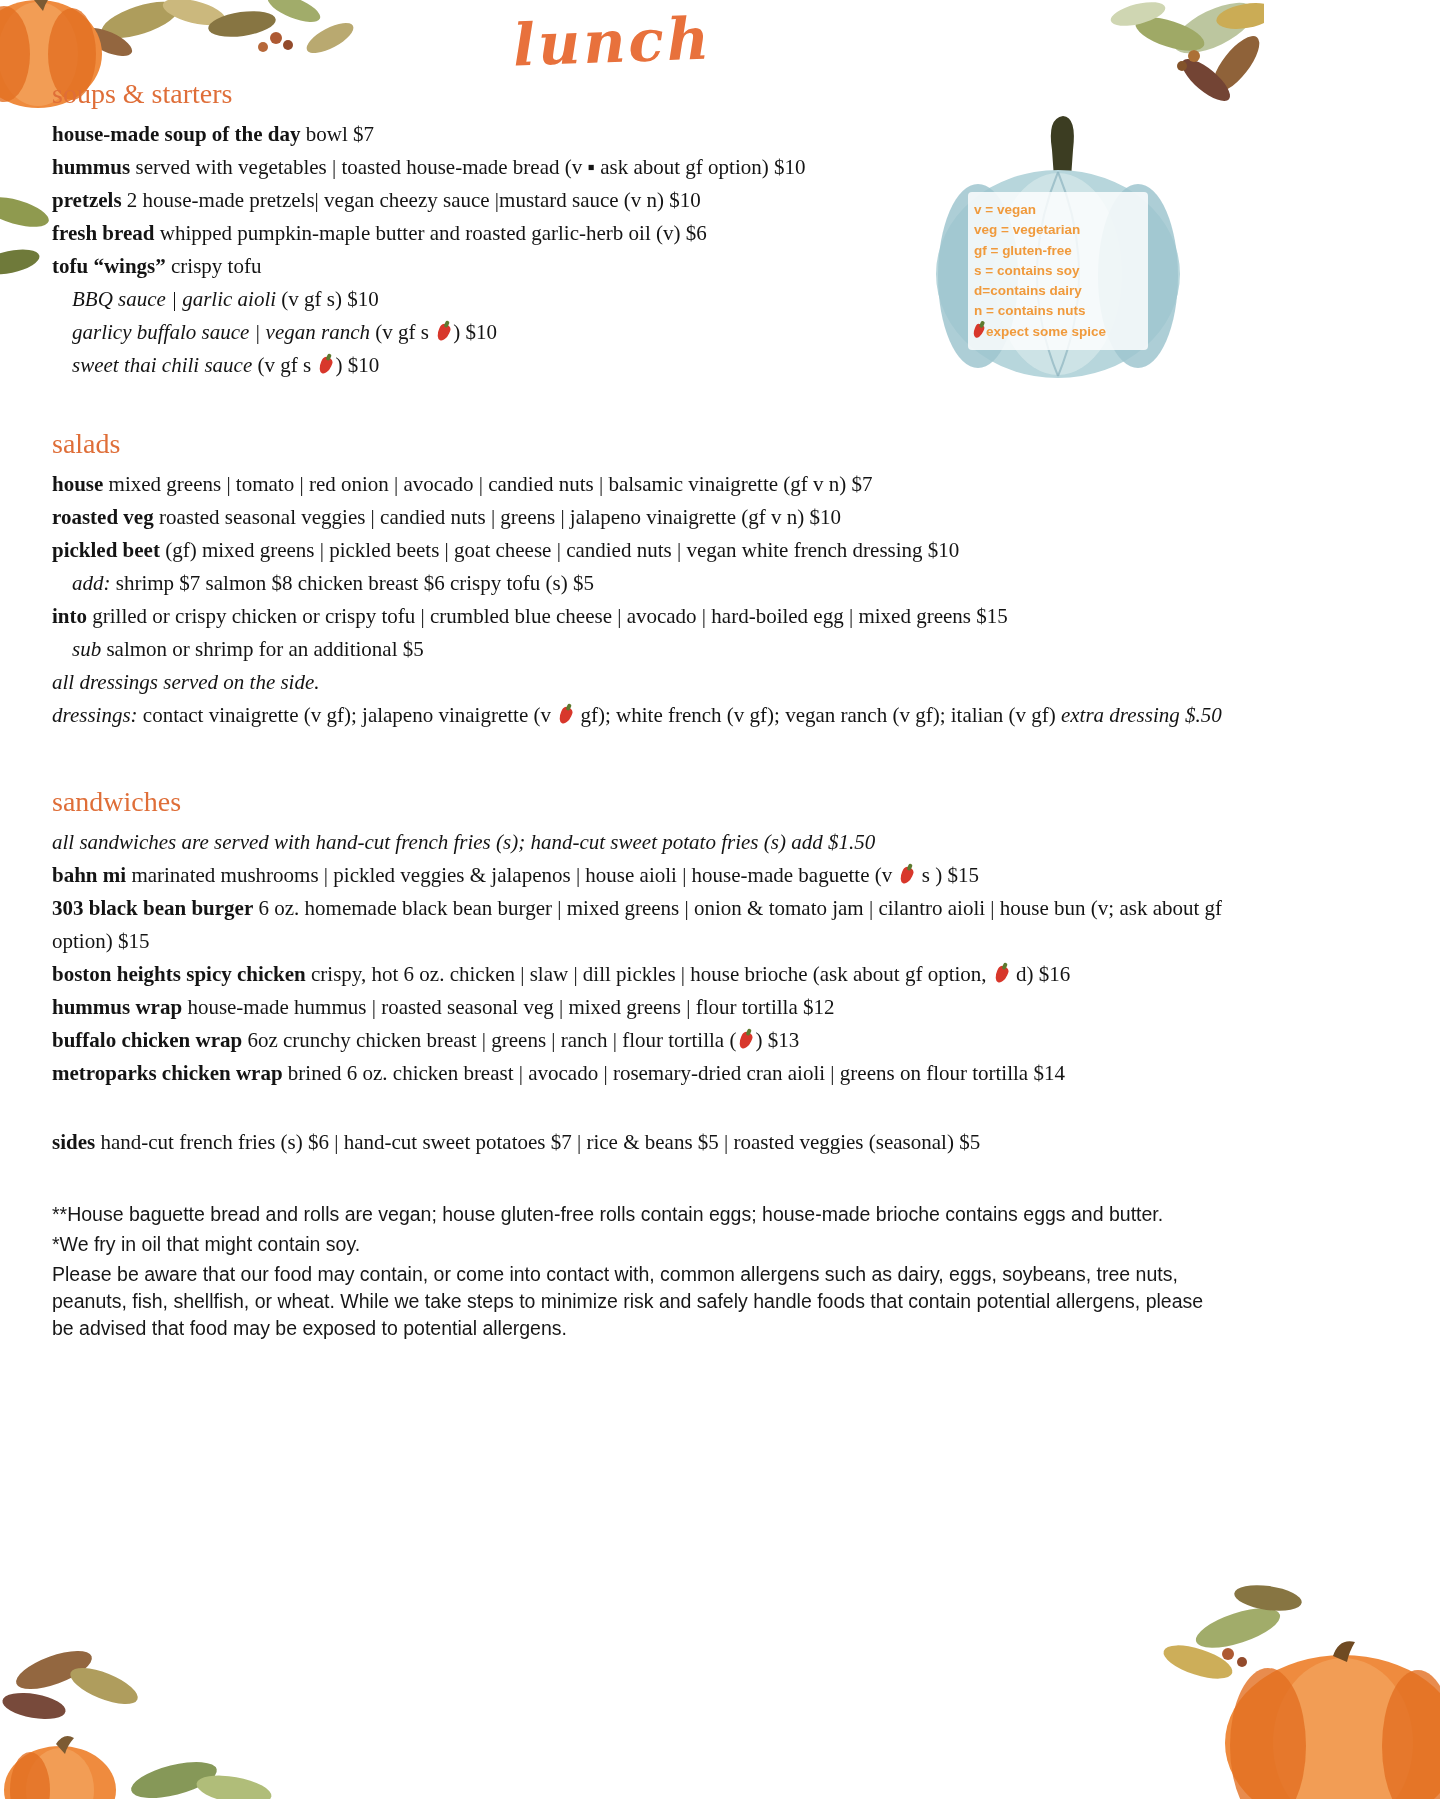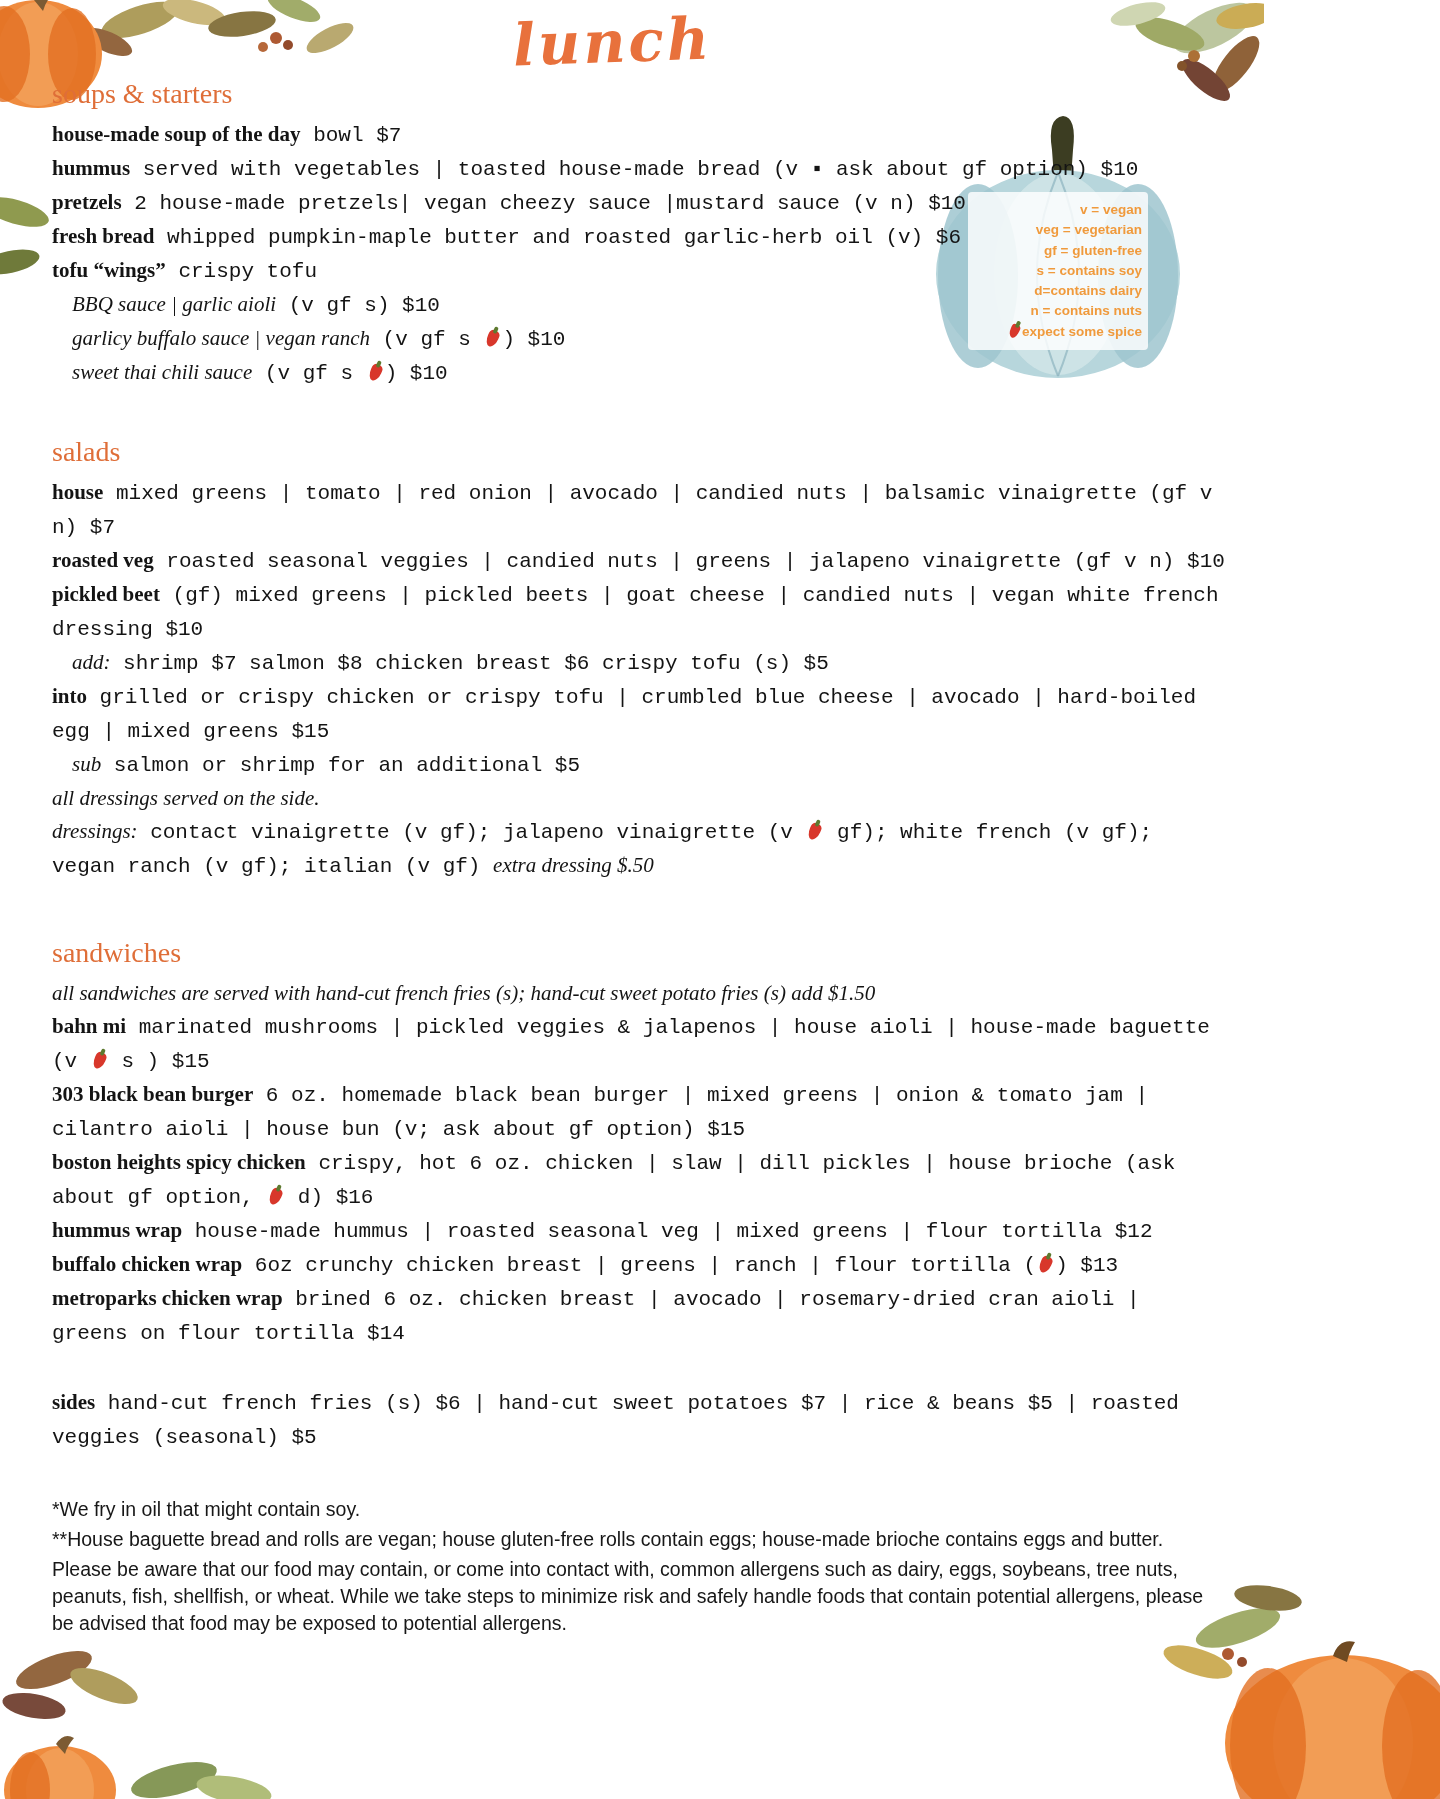--- a/index.html
+++ b/index.html
@@ -20,42 +20,42 @@
     font-family:"Liberation Serif", serif;
   }
   .sec-salads{margin-top:46px;}
   .sec-sandwiches{margin-top:54px;}
   .menu-line{font-size:21px;line-height:33px;}
   .menu-line.indent{padding-left:20px;}
   .menu-line.center{}
   .menu-line.gap-before{margin-top:36px;}
   .seg-b{font-weight:700;margin-top:44px;}
   .seg-i{font-style:italic;}
-  .seg-r{font-weight:400;font-family:Liberation Mono, monospace;}
+  .seg-r{font-weight:400;}
   .chili{
     display:inline-block;width:11px;height:17px;background:#d8372b;
     border-radius:45% 55% 60% 60% / 30% 30% 72% 72%;
     transform:rotate(24deg);position:relative;margin:0 4px;vertical-align:-2px;
   }
   .chili::before{
     content:"";position:absolute;top:-4px;left:3px;width:4px;height:7px;
     background:#5d7a2f;border-radius:2px;
   }
   .footer{
     margin-top:42px;font-family:"Liberation Sans", sans-serif;
     font-size:19.5px;line-height:27px;color:#171717;
   }
   .footer p{margin:0 0 3px 0;}
   .pumpkin-legend{position:absolute;left:926px;top:108px;width:264px;height:276px;}
   .pumpkin-legend svg{position:absolute;left:0;top:0;}
   .legend-box{
     position:absolute;left:50%;top:84px;transform:translateX(-50%);
     width:168px;background:rgba(255,255,255,0.82);padding:8px 6px;
     font-family:"Liberation Sans", sans-serif;font-weight:700;font-size:13.5px;
-    line-height:1.5;color:#f09a3c;text-align:right;border-radius:4px;
+    line-height:1.5;color:#f09a3c;text-align:left;border-radius:4px;
   }
   .legend-box .chili{width:9px;height:14px;margin:0 3px 0 0;vertical-align:-2px;}
 </style>
 </head>
 <body>
 
 <svg class="decor" style="left:-10px;top:-8px;" width="390" height="150" viewBox="0 0 390 150">
   <g opacity="0.92">
     <ellipse cx="150" cy="28" rx="40" ry="14" fill="#a8954f" transform="rotate(-18 150 28)"></ellipse>
     <ellipse cx="204" cy="20" rx="32" ry="11" fill="#c7b372" transform="rotate(14 204 20)"></ellipse>
@@ -180,17 +180,17 @@
         <div class="menu-line"><span class="seg-b">bahn mi</span><span class="seg-r"> marinated mushrooms | pickled veggies &amp; jalapenos | house aioli | house-made baguette (v </span><span class="chili"></span><span class="seg-r"> s ) $15</span></div>
         <div class="menu-line"><span class="seg-b">303 black bean burger</span><span class="seg-r"> 6 oz. homemade black bean burger | mixed greens | onion &amp; tomato jam | cilantro aioli | house bun (v; ask about gf option) $15</span></div>
         <div class="menu-line"><span class="seg-b">boston heights spicy chicken</span><span class="seg-r"> crispy, hot 6 oz. chicken | slaw | dill pickles | house brioche (ask about gf option, </span><span class="chili"></span><span class="seg-r"> d) $16</span></div>
         <div class="menu-line"><span class="seg-b">hummus wrap</span><span class="seg-r"> house-made hummus | roasted seasonal veg | mixed greens | flour tortilla $12</span></div>
         <div class="menu-line"><span class="seg-b">buffalo chicken wrap</span><span class="seg-r"> 6oz crunchy chicken breast | greens | ranch | flour tortilla (</span><span class="chili"></span><span class="seg-r">) $13</span></div>
         <div class="menu-line"><span class="seg-b">metroparks chicken wrap</span><span class="seg-r"> brined 6 oz. chicken breast | avocado | rosemary-dried cran aioli | greens on flour tortilla $14</span></div>
         <div class="menu-line gap-before"><span class="seg-b">sides</span><span class="seg-r"> hand-cut french fries (s) $6 | hand-cut sweet potatoes $7 | rice &amp; beans $5 | roasted veggies (seasonal) $5</span></div>
       </section>
     </div>
   <div class="footer">
+    <p>**House baguette bread and rolls are vegan; house gluten-free rolls contain eggs; house-made brioche contains eggs and butter.</p>
     <p>*We fry in oil that might contain soy.</p>
-    <p>**House baguette bread and rolls are vegan; house gluten-free rolls contain eggs; house-made brioche contains eggs and butter.</p>
     <p>Please be aware that our food may contain, or come into contact with, common allergens such as dairy, eggs, soybeans, tree nuts, peanuts, fish, shellfish, or wheat. While we take steps to minimize risk and safely handle foods that contain potential allergens, please be advised that food may be exposed to potential allergens.</p>
   </div>
 </main>
 
 </body></html>

